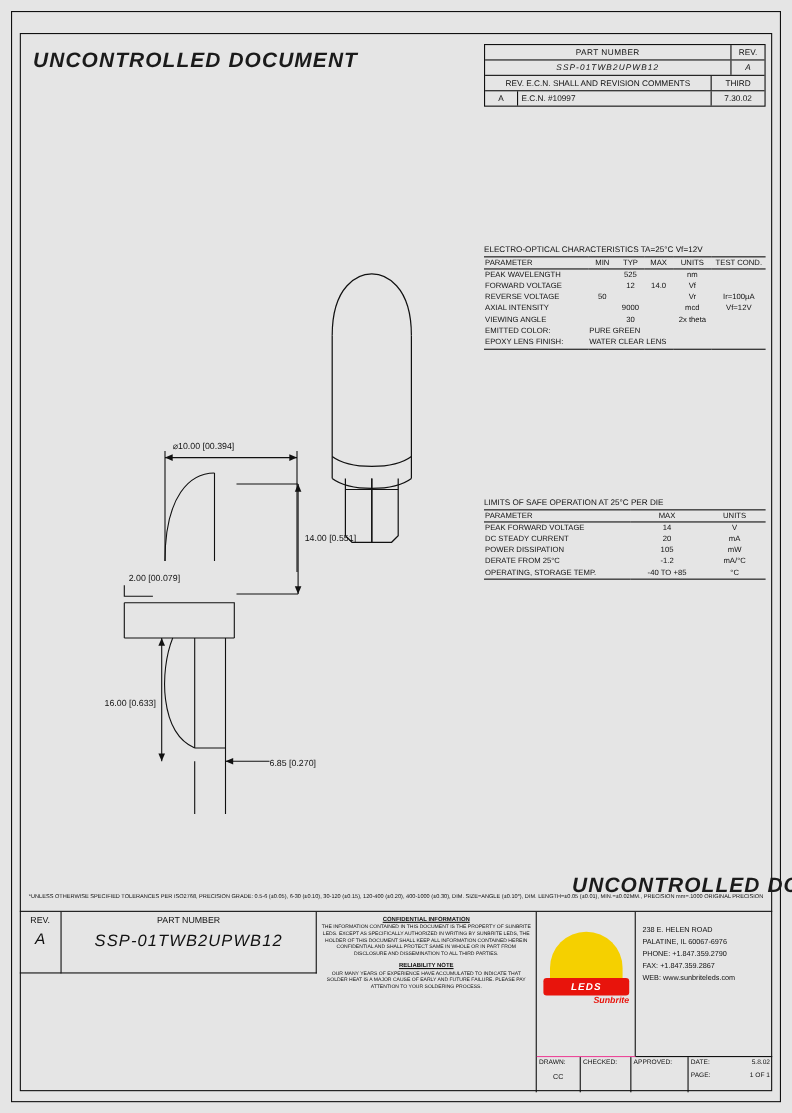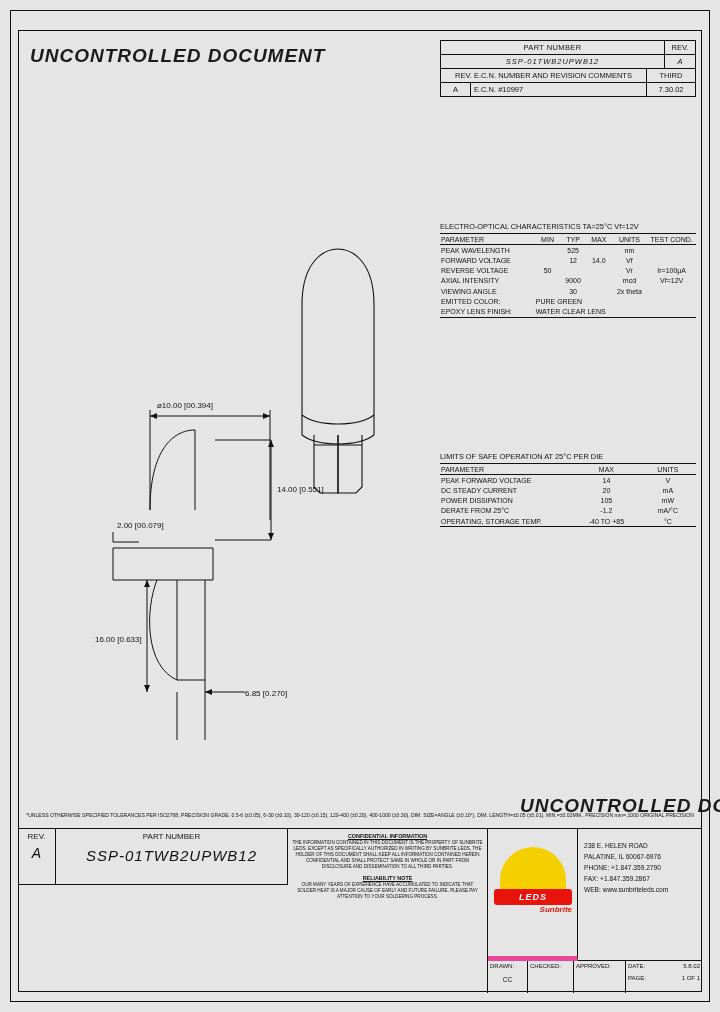--- a/index.html
+++ b/index.html
@@ -50,21 +50,21 @@
   .bb{position:absolute;left:18px;top:828px;width:684px;height:164px;border-top:1.2px solid #111;box-sizing:border-box;}
   .bb-rev{position:absolute;left:0;top:0;width:38px;height:56px;border-right:1px solid #111;border-bottom:1px solid #111;box-sizing:border-box;text-align:center;font-size:8px;padding-top:3px;}
   .bb-rev .v{font-size:14px;font-style:italic;margin-top:4px;}
   .bb-pn{position:absolute;left:38px;top:0;width:232px;height:56px;border-right:1px solid #111;border-bottom:1px solid #111;box-sizing:border-box;text-align:center;font-size:8px;padding-top:3px;}
   .bb-pn .v{font-size:15px;font-style:italic;letter-spacing:1px;margin-top:6px;}
   .bb-desc{position:absolute;left:0;top:56px;width:270px;height:108px;border-right:1px solid #111;box-sizing:border-box;font-size:8px;padding:22px 0 0 18px;line-height:26px;}
   .bb-legal{position:absolute;left:270px;top:0;width:200px;height:164px;border-right:1px solid #111;box-sizing:border-box;padding:4px 4px 0 4px;}
   .bb-legal .h{font-size:5.4px;text-align:center;text-decoration:underline;font-weight:bold;}
   .bb-legal .p{font-size:4.6px;text-align:center;line-height:1.32;margin-top:1px;}
   .bb-legal .h2{font-size:5.4px;text-align:center;text-decoration:underline;font-weight:bold;margin-top:5px;}
-  .bb-logo{position:absolute;left:470px;top:0;width:90px;height:132px;border-right:1px solid #111;border-bottom:5px solid #ec4899;box-sizing:border-box;}
+  .bb-logo{position:absolute;left:470px;top:0;width:90px;height:132px;border-right:1px solid #111;border-bottom:1px solid #ec4899;box-sizing:border-box;}
   .bb-addr{position:absolute;left:560px;top:0;width:124px;height:132px;border-bottom:1px solid #111;box-sizing:border-box;font-size:6.6px;line-height:1.65;padding:12px 0 0 6px;}
   .bb-foot{position:absolute;left:470px;top:132px;width:214px;height:32px;box-sizing:border-box;display:flex;}
   .bb-foot .fc{border-right:1px solid #111;box-sizing:border-box;font-size:6px;padding:2px 2px;}
   .bb-foot .fc:last-child{border-right:none;}
   .bb-foot .fv{font-size:6.5px;text-align:center;margin-top:7px;}
 
   .logo-wrap{position:relative;width:100%;height:100%;}
   .logo-sun{position:absolute;left:12px;top:18px;width:66px;height:44px;background:#f5d000;border-radius:33px 33px 0 0;}
   .logo-band{position:absolute;left:6px;top:60px;width:78px;height:16px;background:#e8140c;border-radius:3px;}
   .logo-band span{display:block;text-align:center;color:#fff;font-size:9px;font-weight:bold;font-style:italic;line-height:16px;letter-spacing:1px;}
@@ -83,21 +83,21 @@
   <div class="tb">
     <div class="row">
       <div class="cell bordR tb-pn-head">PART NUMBER</div>
       <div class="cell tb-rev-head">REV.</div>
     </div>
     <div class="row">
       <div class="cell bordR tb-pn-val">SSP-01TWB2UPWB12</div>
       <div class="cell tb-rev-val">A</div>
     </div>
     <div class="row">
-      <div class="cell bordR tb-ecn-head">REV.   E.C.N. NUMBER AND REVISION COMMENTS</div>
+      <div class="cell bordR tb-ecn-head">REV.   E.C.N. SHALL AND REVISION COMMENTS</div>
       <div class="cell tb-date-head">THIRD</div>
     </div>
     <div class="row">
       <div class="cell bordR tb-rv">A</div>
       <div class="cell bordR tb-ecn">E.C.N. #10997</div>
       <div class="cell tb-dt">7.30.02</div>
     </div>
   </div>
 
   <div class="spec eo">

